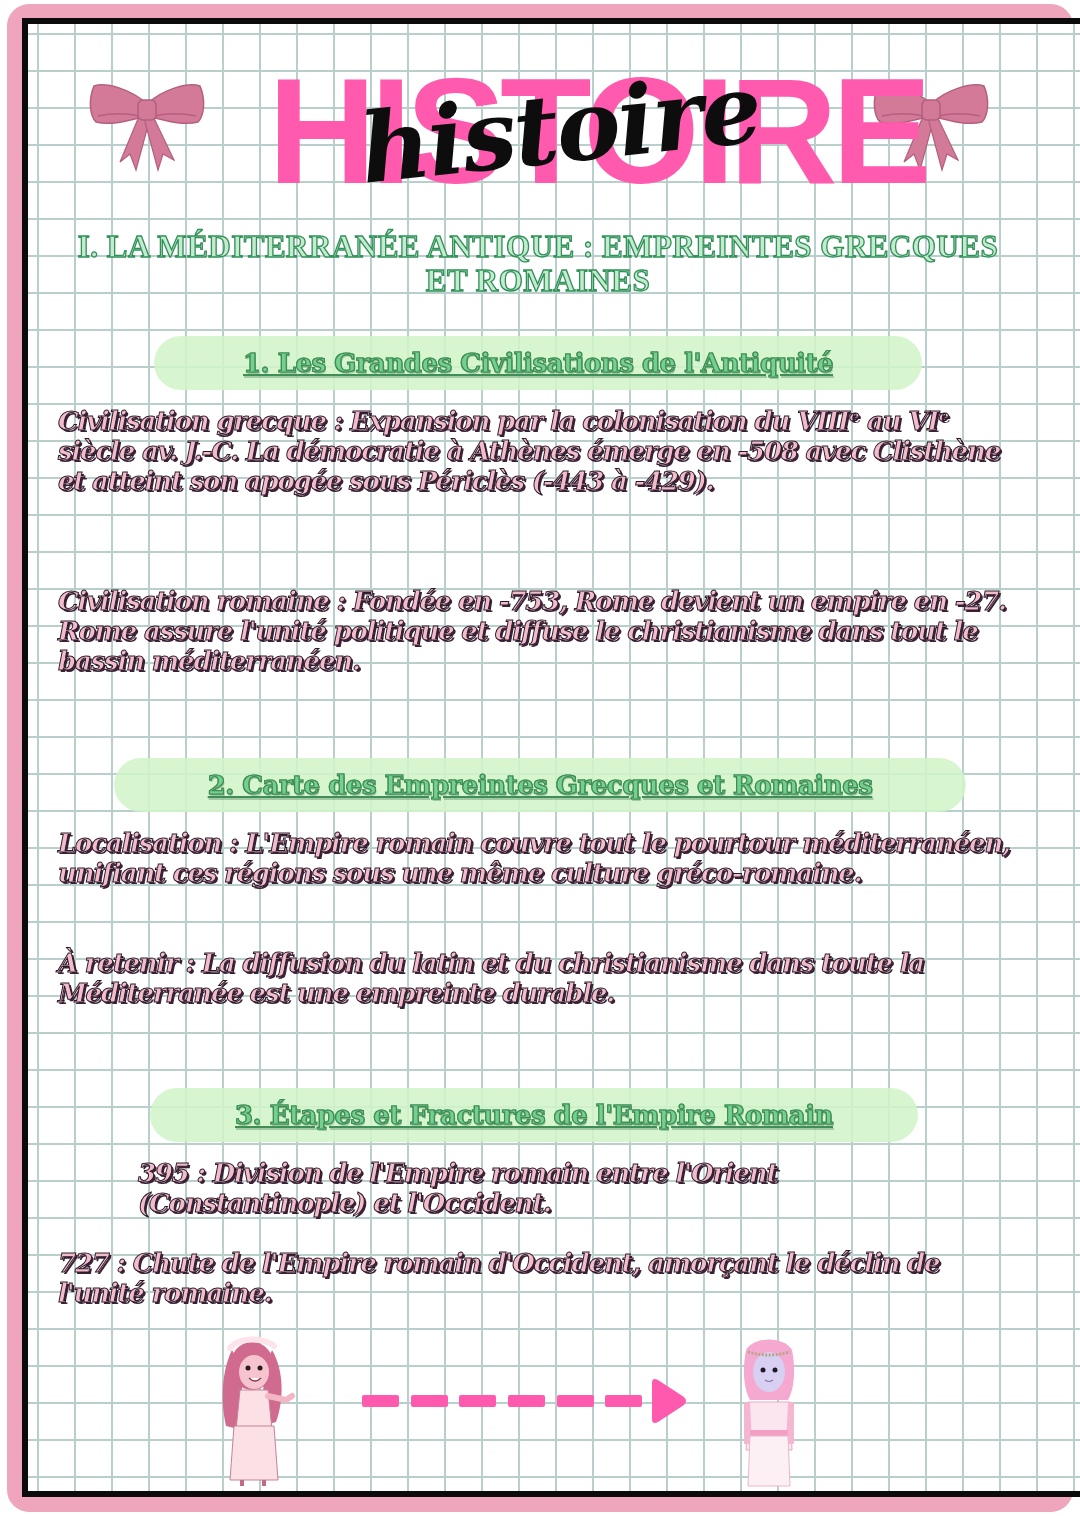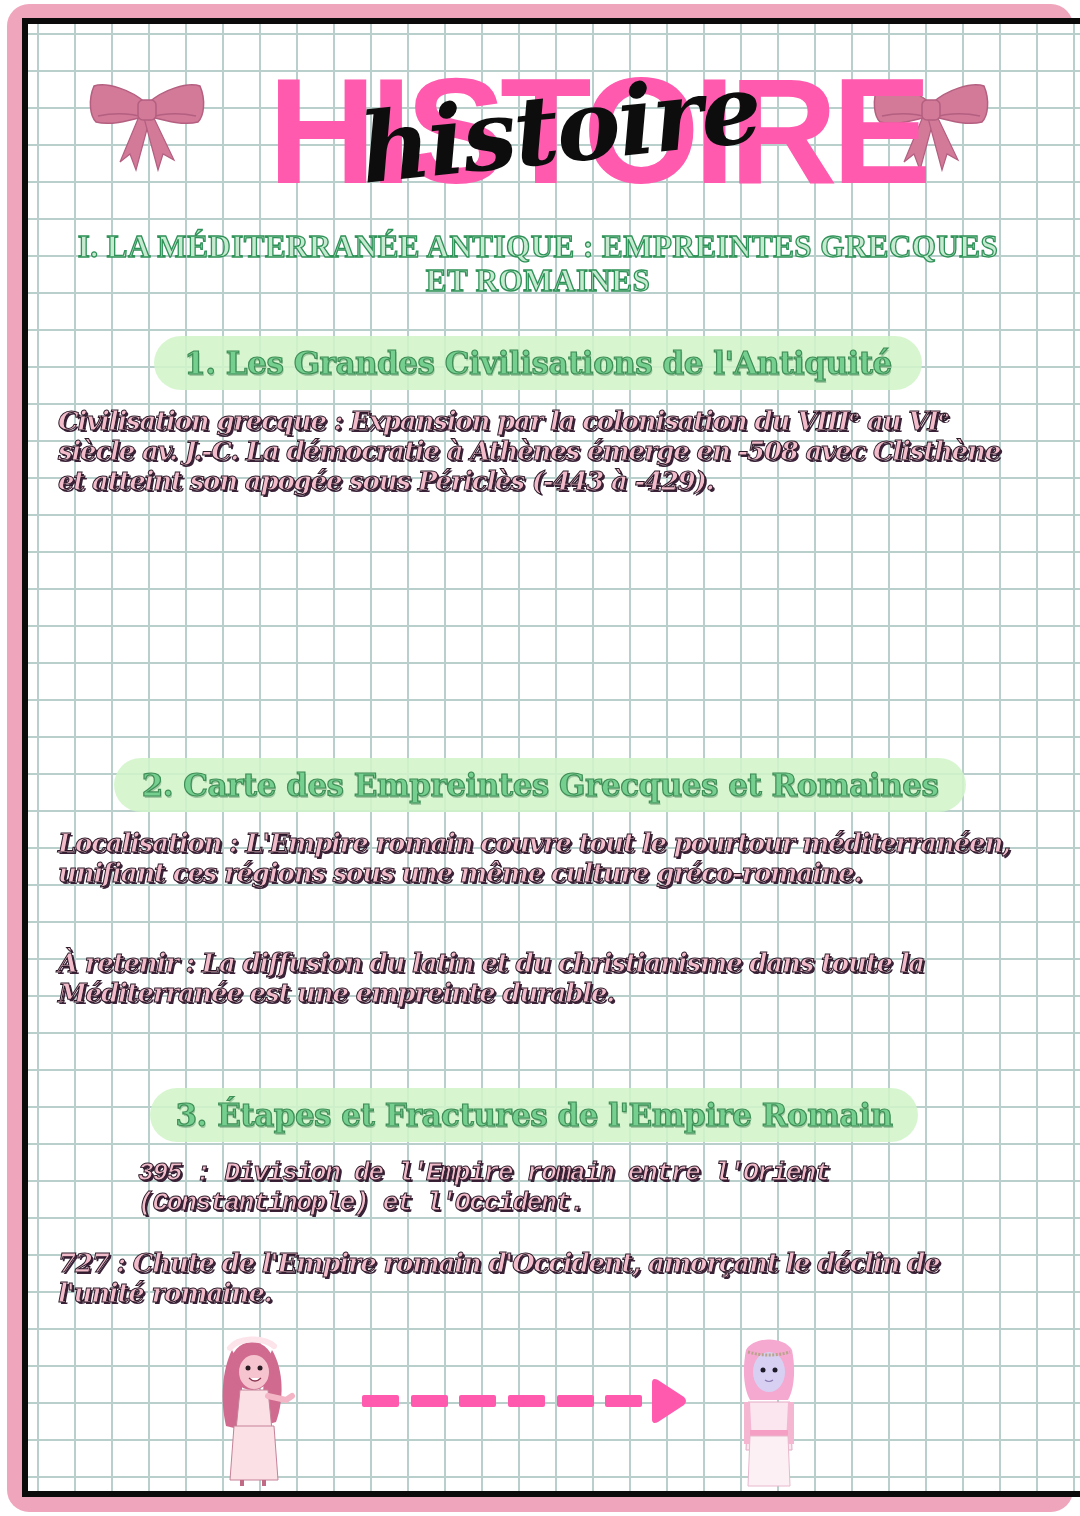--- a/index.html
+++ b/index.html
@@ -89,26 +89,27 @@
       height: 54px;
       border-radius: 27px;
       background: rgba(208, 245, 200, 0.85);
       display: flex;
       align-items: center;
       justify-content: center;
     }
     .pill-text {
       font-family: "DejaVu Serif", serif;
       font-weight: bold;
-      font-size: 31px;
+      font-size: 26px;
       color: #75cf8e;
       -webkit-text-stroke: 1.2px #3f8d57;
       text-shadow: 1px 2px 0 rgba(60, 120, 80, 0.35);
       white-space: nowrap;
       letter-spacing: -0.5px;
+      text-decoration: underline;
     }
 
     .para {
       position: absolute;
       left: 30px;
       width: 960px;
       font-family: "DejaVu Serif", serif;
       font-style: italic;
       font-weight: bold;
       font-size: 26px;
@@ -161,31 +162,32 @@
     <div class="title-block-letters">HISTOIRE</div>
     <div class="title-script">histoire</div>
   </div>
 
   <div class="section-title">I. LA MÉDITERRANÉE ANTIQUE : EMPREINTES GRECQUES ET ROMAINES</div>
 
   <div class="pill" style="left:126px; top:312px; width:768px;">
     <span class="pill-text">1. Les Grandes Civilisations de l'Antiquité</span>
   </div>
   <div class="para" style="top:382px;">Civilisation grecque : Expansion par la colonisation du VIIIᵉ au VIᵉ siècle av. J.-C. La démocratie à Athènes émerge en -508 avec Clisthène et atteint son apogée sous Périclès (-443 à -429).</div>
+  <div class="para" style="top:562px;">Civilisation romaine : Fondée en -753, Rome devient un empire en -27. Rome assure l'unité politique et diffuse le christianisme dans tout le bassin méditerranéen.</div>
 
   <div class="pill" style="left:86px; top:734px; width:852px;align-items:center;">
     <span class="pill-text">2. Carte des Empreintes Grecques et Romaines</span>
   </div>
   <div class="para" style="top:924px;">À retenir : La diffusion du latin et du christianisme dans toute la Méditerranée est une empreinte durable.</div>
   <div class="para" style="top:804px;">Localisation : L'Empire romain couvre tout le pourtour méditerranéen, unifiant ces régions sous une même culture gréco-romaine.</div>
 
   <div class="pill" style="left:122px; top:1064px; width:768px;">
     <span class="pill-text">3. Étapes et Fractures de l'Empire Romain</span>
   </div>
-  <div class="para" style="top:1134px; left:110px; width:800px;font-family:Liberation Mono, monospace;">395 : Division de l'Empire romain entre l'Orient (Constantinople) et l'Occident.</div>
+  <div class="para" style="top:1134px; left:110px; width:800px;">395 : Division de l'Empire romain entre l'Orient (Constantinople) et l'Occident.</div>
   <div class="para" style="top:1224px;">727 : Chute de l'Empire romain d'Occident, amorçant le déclin de l'unité romaine.</div>
 
   <svg class="figure" style="left:184px; top:1306px;" width="90" height="160" viewBox="0 0 90 160">
     <path d="M20 20 C10 40 8 70 14 96 L30 100 L30 40 Z" fill="#d06a8e"></path>
     <path d="M60 20 C72 40 72 70 64 92 L50 96 L52 40 Z" fill="#d06a8e"></path>
     <ellipse cx="40" cy="36" rx="22" ry="24" fill="#d06a8e"></ellipse>
     <ellipse cx="42" cy="42" rx="15" ry="17" fill="#f6c4cf"></ellipse>
     <circle cx="36" cy="38" r="2.5" fill="#2a1a22"></circle>
     <circle cx="48" cy="38" r="2.5" fill="#2a1a22"></circle>
     <path d="M37 48 Q43 54 49 48" fill="#ffffff" stroke="#8a3550" stroke-width="1.2"></path>

